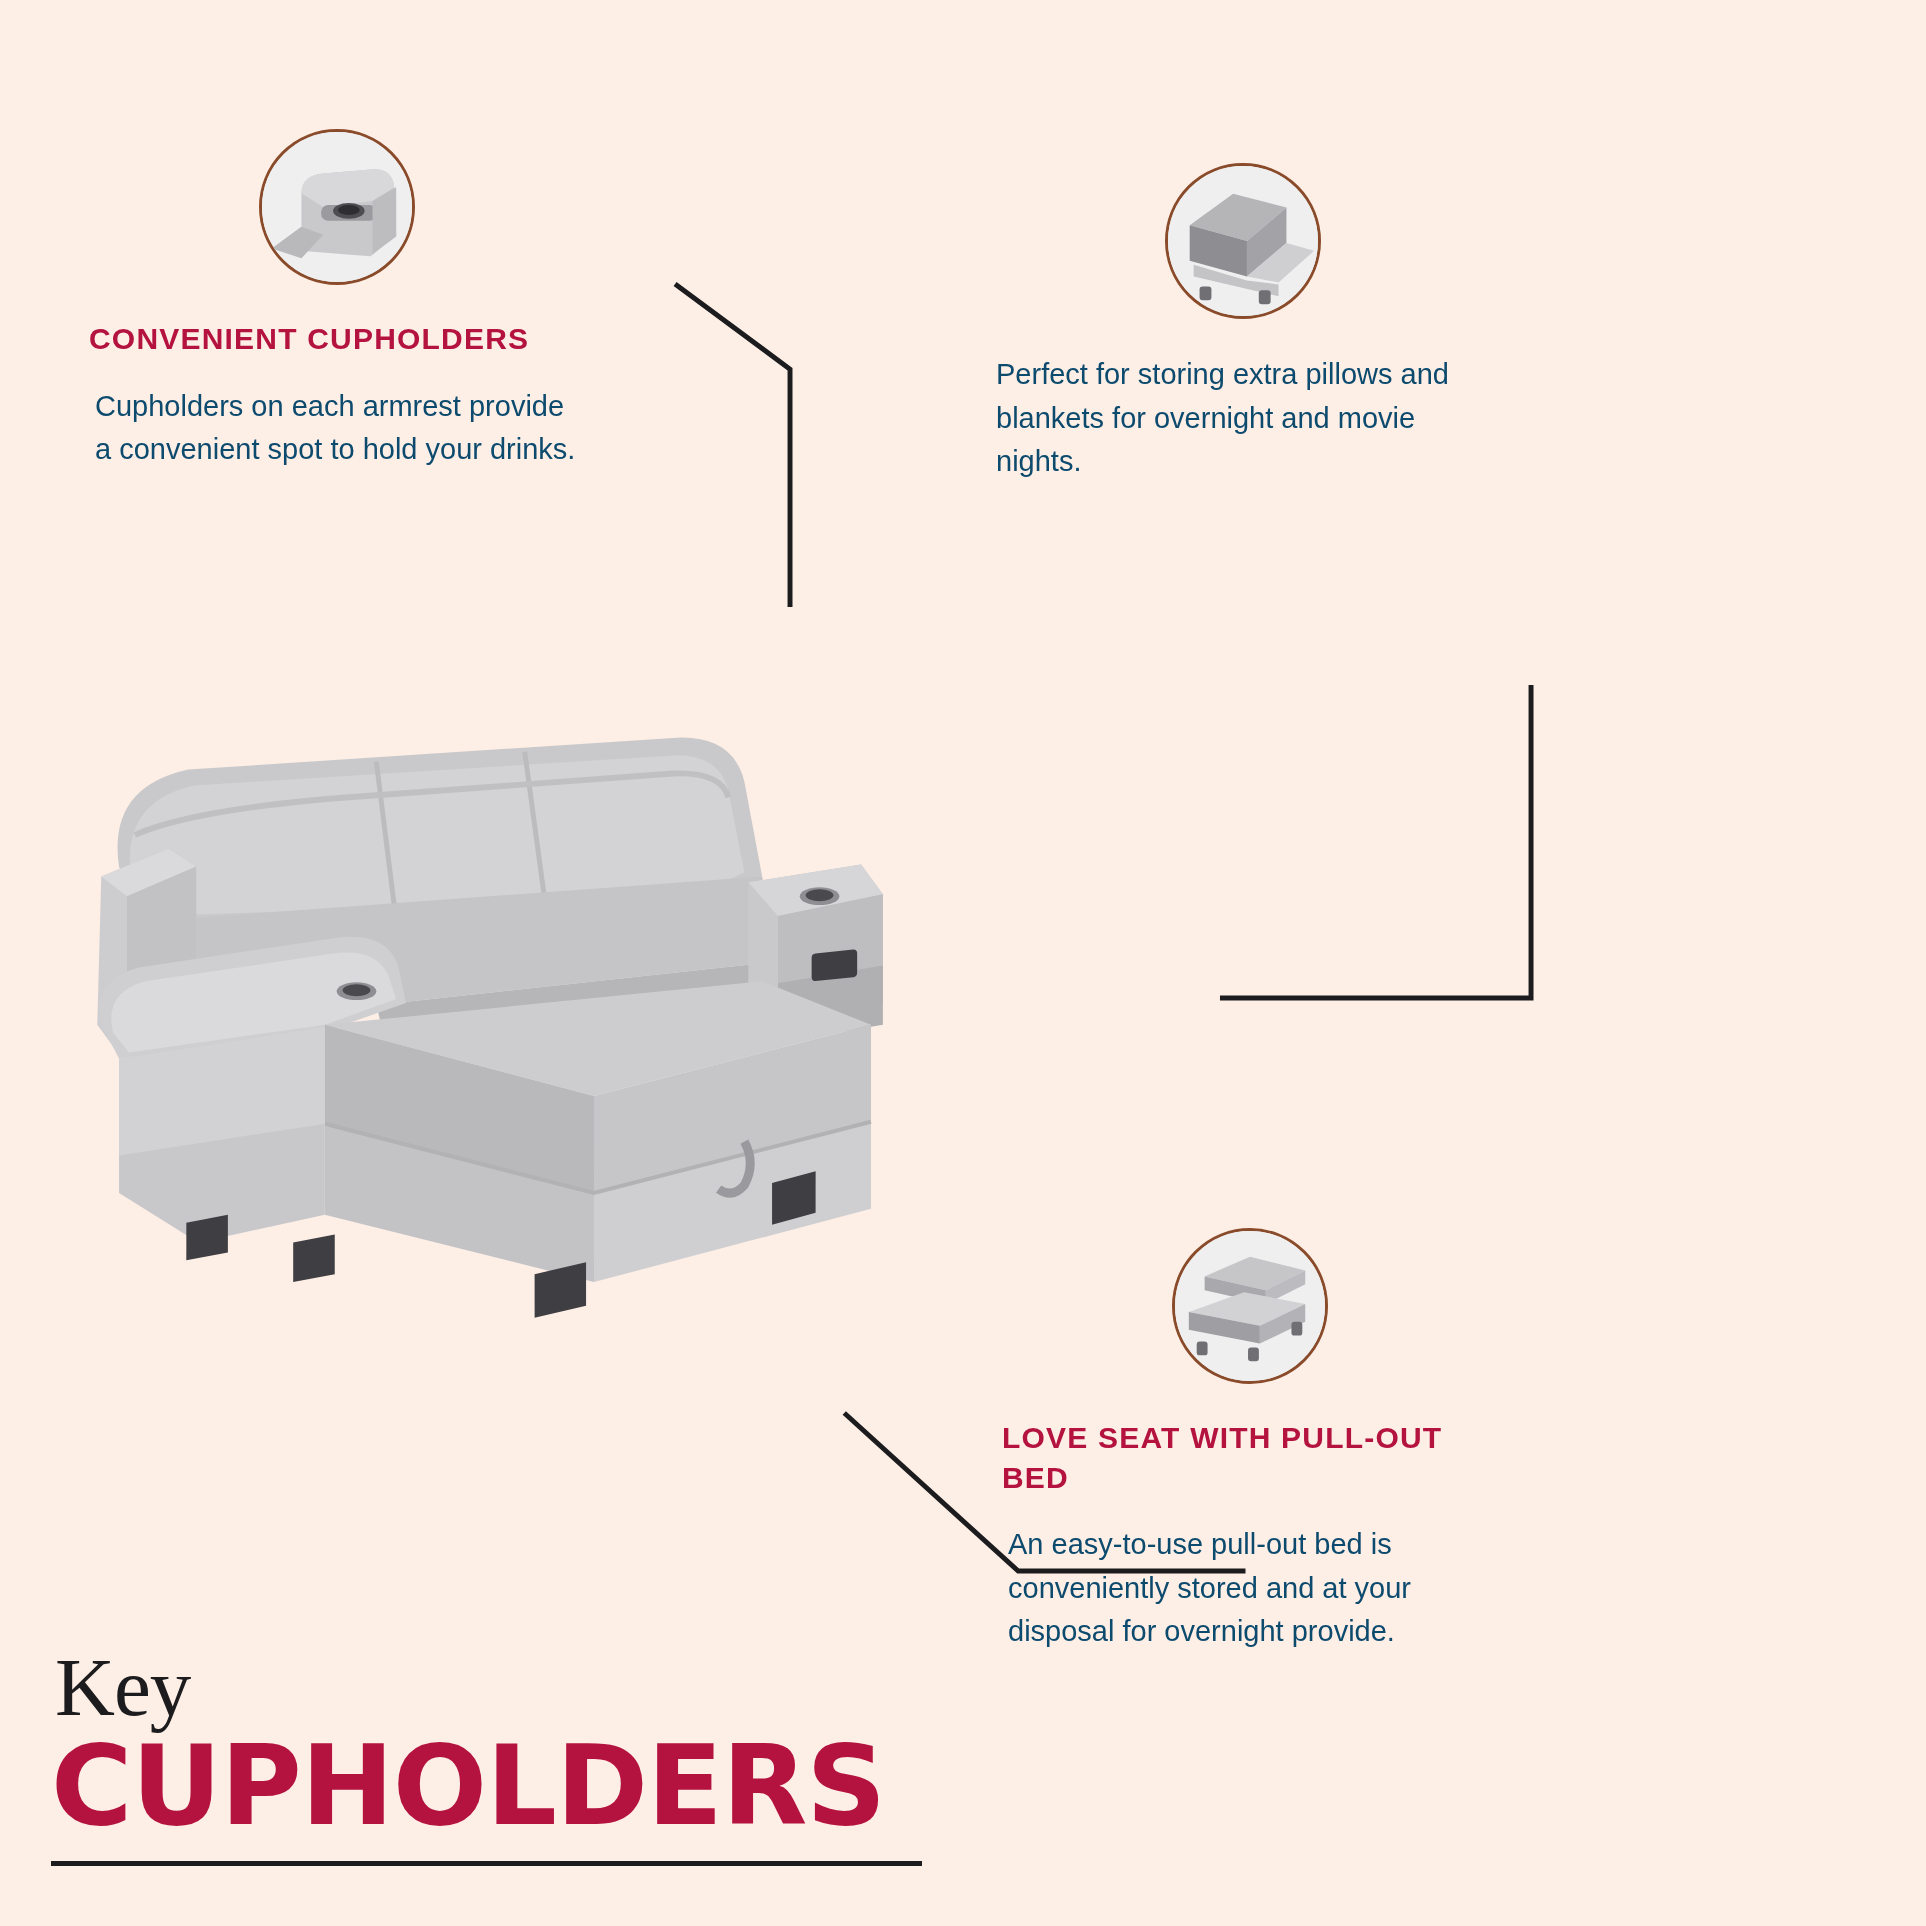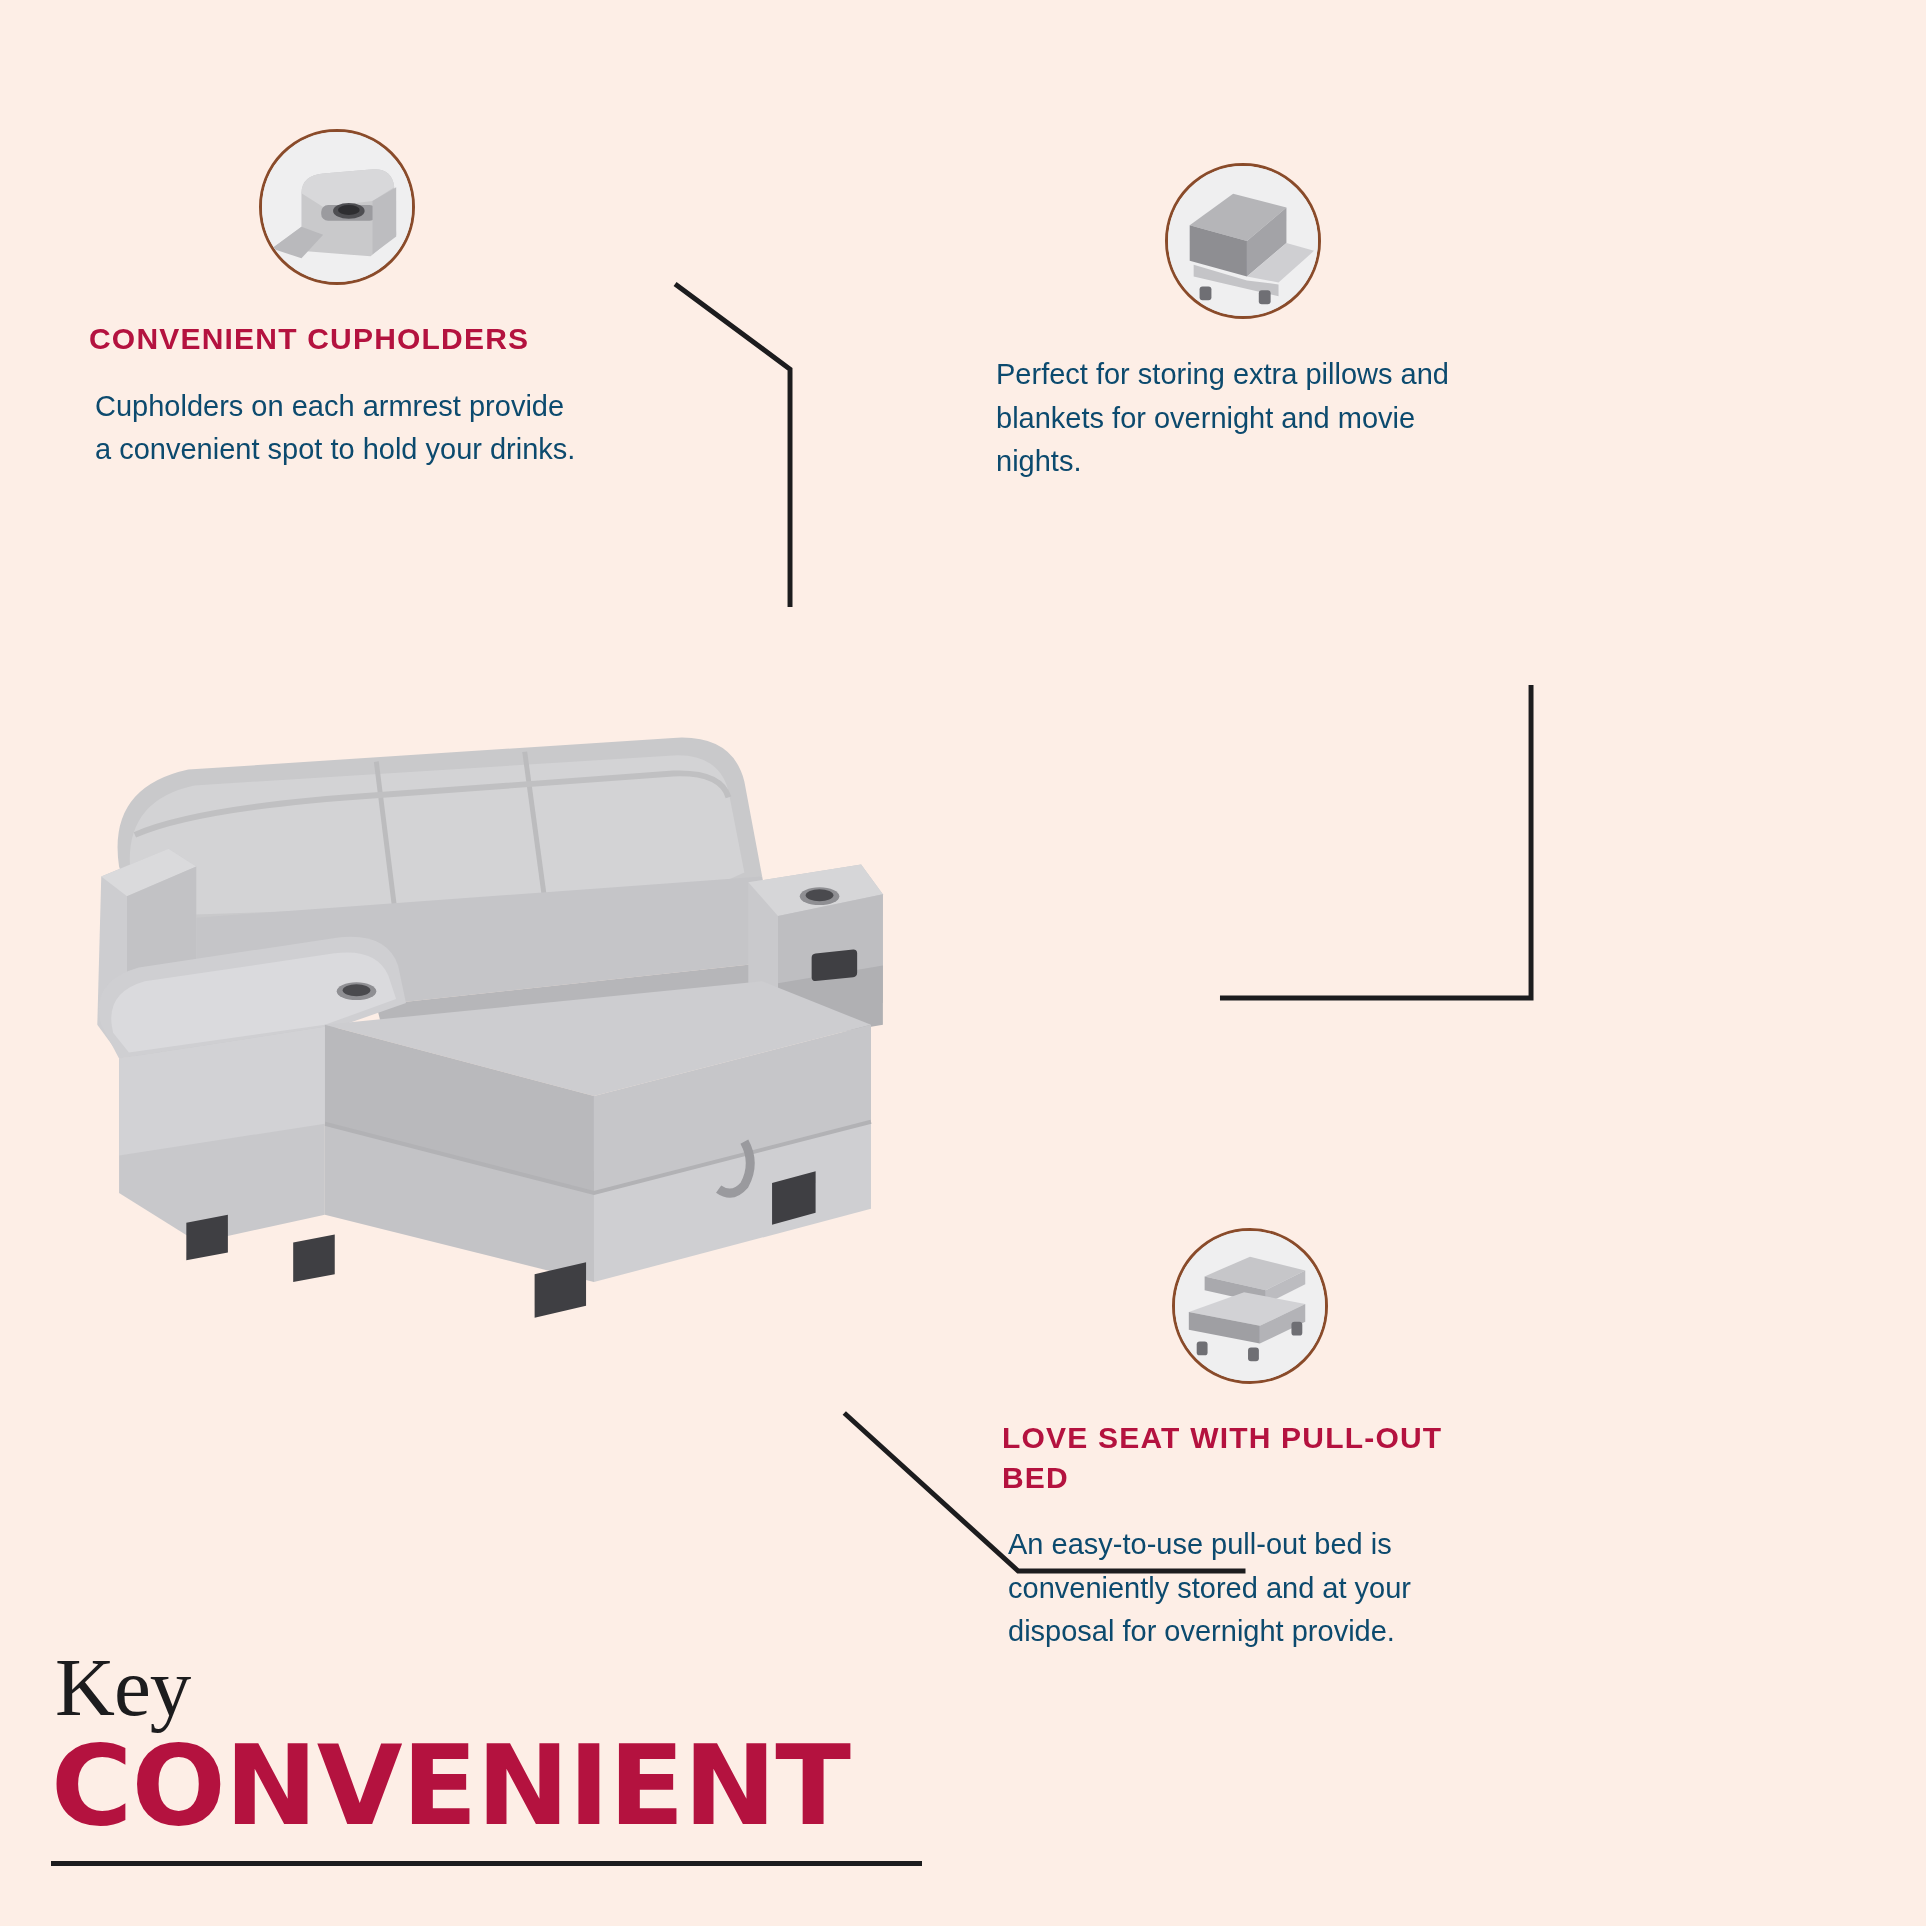--- a/index.html
+++ b/index.html
@@ -222,18 +222,18 @@
 
       <path d="M108 500 L150 492 L150 530 L108 538 Z" fill="#3f3f43"></path>
       <path d="M216 520 L258 512 L258 552 L216 560 Z" fill="#3f3f43"></path>
       <path d="M460 552 L512 540 L512 584 L460 596 Z" fill="#3f3f43"></path>
       <path d="M700 460 L744 448 L744 490 L700 502 Z" fill="#3f3f43"></path>
     </svg>
   </div>
 
   <div id="key-highlights">
     <div class="key-word">Key</div>
-    <div class="highlights-word">CONVENIENT</div>
+    <div class="highlights-word">CUPHOLDERS</div>
     <div class="rule"></div>
   </div>
 
 </div>
 
 
 </body></html>

